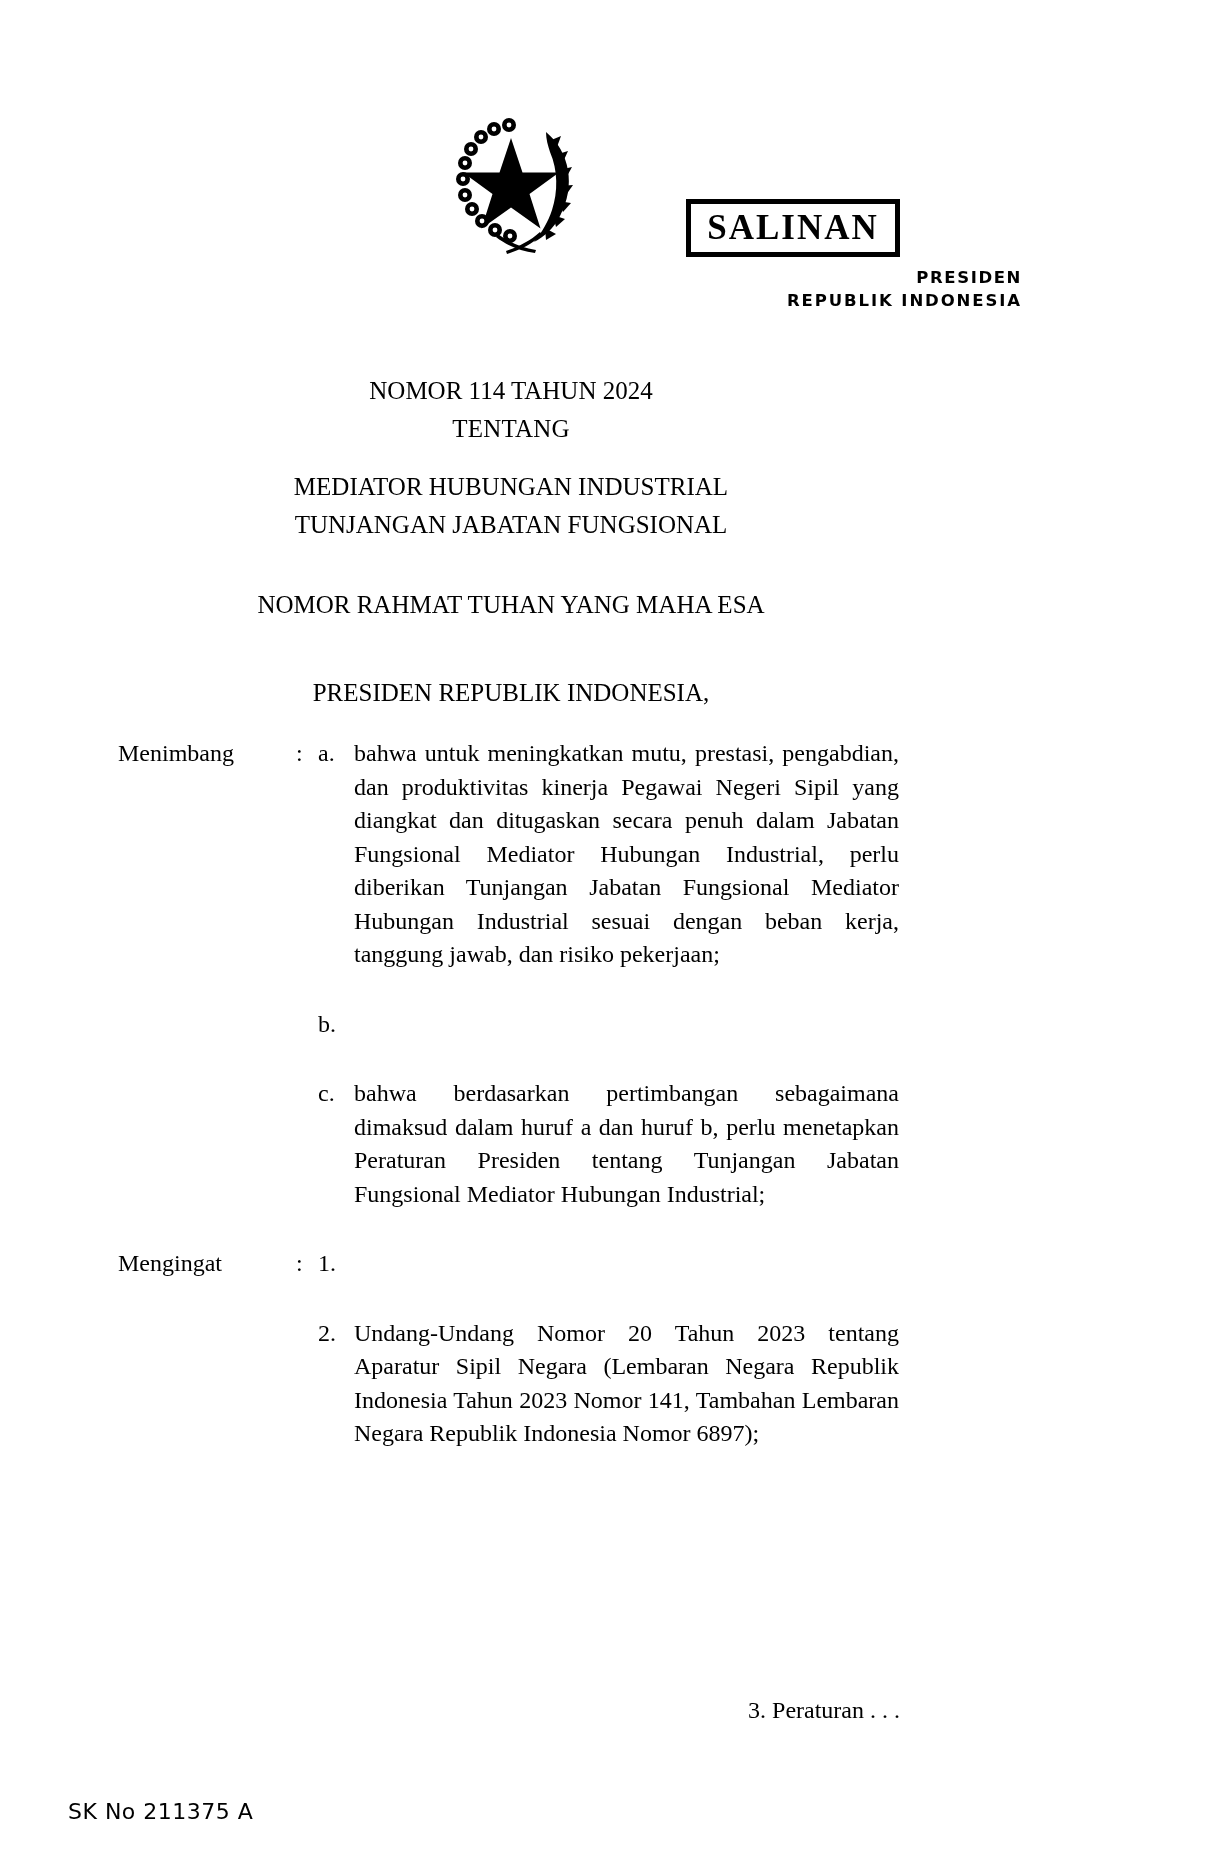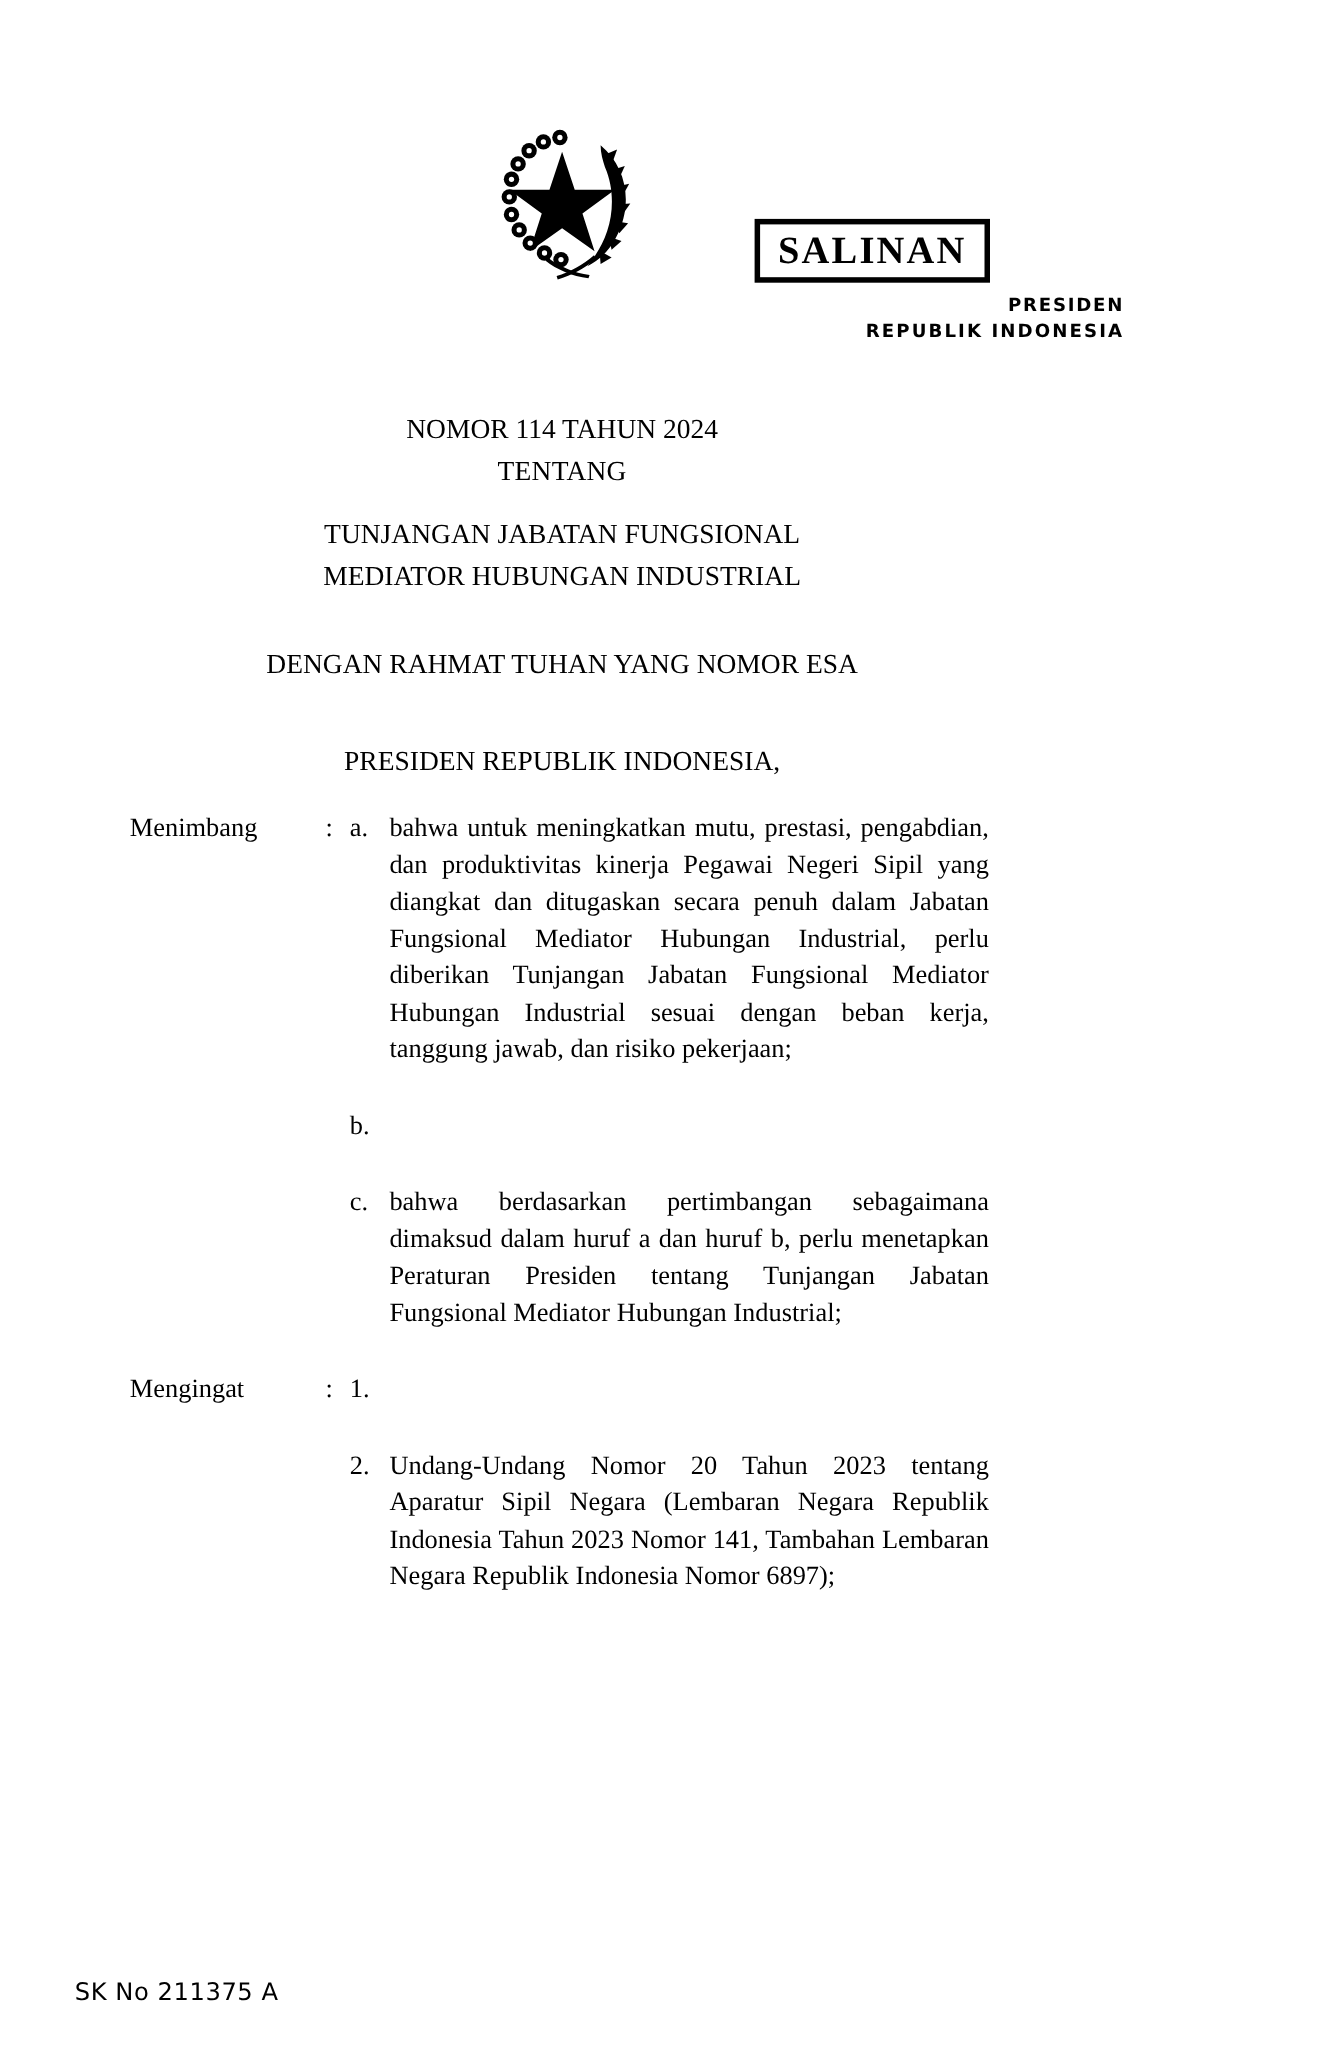--- a/index.html
+++ b/index.html
@@ -254,25 +254,25 @@
     <div class="presiden-head">
       <div class="l1">PRESIDEN</div>
       <div class="l2">REPUBLIK INDONESIA</div>
     </div>
   </div>
 
   <div class="title-block">
     <div>NOMOR 114 TAHUN 2024</div>
     <div class="tgt">TENTANG</div>
     <div class="gap-1"></div>
+    <div>MEDIATOR HUBUNGAN INDUSTRIAL</div>
     <div>TUNJANGAN JABATAN FUNGSIONAL</div>
-    <div>MEDIATOR HUBUNGAN INDUSTRIAL</div>
   </div>
 
-  <div class="rahmat">DENGAN RAHMAT TUHAN YANG NOMOR ESA</div>
+  <div class="rahmat">NOMOR RAHMAT TUHAN YANG MAHA ESA</div>
 
   <div class="pres-ind">PRESIDEN REPUBLIK INDONESIA,</div>
 
   <div class="clauses">
 
     <div class="clause-group">
       <div class="clause-row">
         <div class="lead-label">Menimbang</div>
         <div class="colon">:</div>
         <div class="marker">a.</div>
@@ -311,16 +311,17 @@
       <div class="clause-row">
         <div class="lead-label"></div>
         <div class="colon"></div>
         <div class="marker">2.</div>
         <div class="body-text">Undang-Undang Nomor 20 Tahun 2023 tentang Aparatur Sipil Negara (Lembaran Negara Republik Indonesia Tahun 2023 Nomor 141, Tambahan Lembaran Negara Republik Indonesia Nomor 6897);</div>
       </div>
     </div>
 
   </div>
 
+  <div class="peraturan-next">3. Peraturan . . .</div>
 
   <div class="footer-sk">SK No 211375 A</div>
 
 </div>
 
 </body></html>

